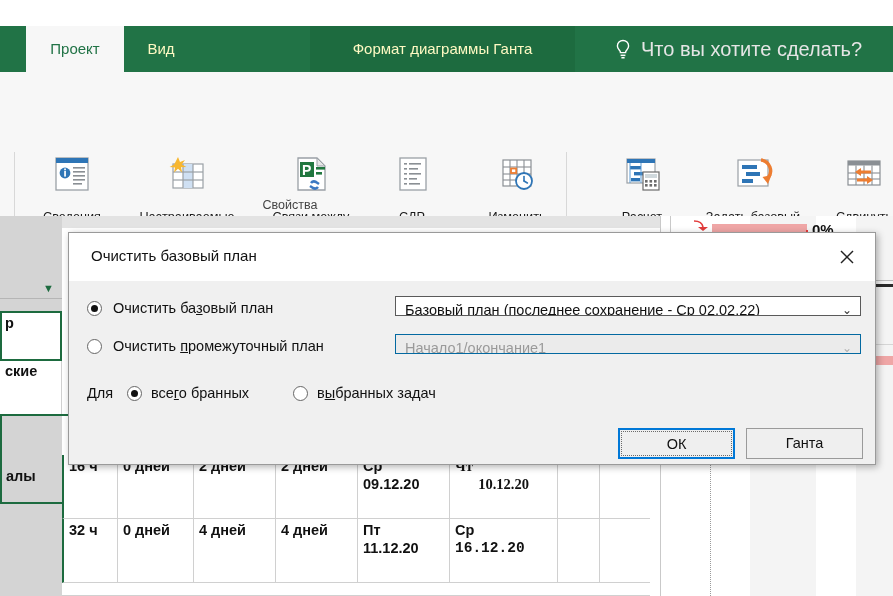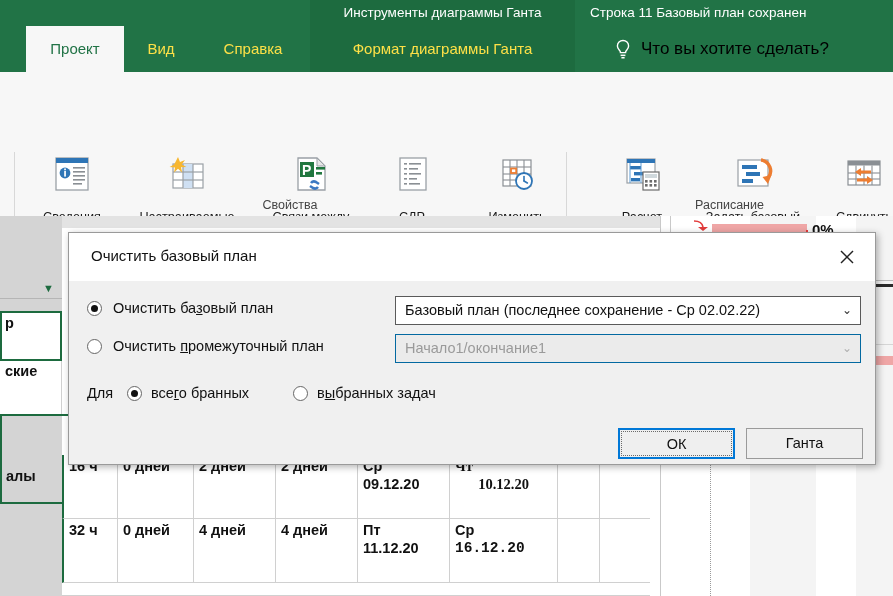--- a/index.html
+++ b/index.html
@@ -20,31 +20,31 @@
   }
   .doc-title{
     position:absolute;left:590px;top:0;width:303px;height:26px;
     color:#ffffff;font-size:13.5px;line-height:26px;white-space:nowrap;overflow:hidden;
   }
 
   
   .tabstrip{position:absolute;left:0;top:26px;width:893px;height:46px;background:#217346;}
   .ctx-tab-band{position:absolute;left:310px;top:0;width:265px;height:46px;background:#1d6b3f;}
   .tab{
-    position:absolute;top:0;height:46px;line-height:46px;color:#fde047;
+    position:absolute;top:0;height:46px;line-height:46px;color:#fef9c3;
     font-size:15px;text-align:center;white-space:nowrap;cursor:default;
   }
   .tab.active{background:#f7f7f7;color:#217346;}
   .tab-proekt{left:26px;width:98px;}
   .tab-vid{left:128px;width:66px;}
   .tab-spravka{left:198px;width:110px;}
   .tab-format{left:310px;width:265px;}
   .tellme{
     position:absolute;left:600px;top:0;height:46px;line-height:46px;
-    color:#000000;font-size:17px;white-space:nowrap;cursor:default;
+    color:#e5e5e5;font-size:20px;white-space:nowrap;cursor:default;
   }
   .bulb{position:absolute;left:613px;top:13px;width:20px;height:21px;}
 
   
   .ribbon{position:absolute;left:0;top:72px;width:893px;height:144px;background:#f7f7f7;}
   .ribbon-sep{position:absolute;top:80px;width:1px;height:112px;background:#d8d8d8;}
   .grp-label{
     position:absolute;bottom:4px;text-align:center;font-size:12.5px;color:#444444;
     white-space:nowrap;
   }
@@ -87,51 +87,46 @@
   .dlg-close{position:absolute;right:8px;top:8px;width:40px;height:32px;cursor:default;}
   .dlg-close svg{display:block;margin:8px auto;}
   .dlg-body{position:absolute;left:0;top:48px;width:806px;height:183px;background:#f0f0f0;}
 
   .radio{position:absolute;width:15px;height:15px;border:1px solid #666;border-radius:50%;
     background:#ffffff;box-sizing:border-box;}
   .radio .dot{position:absolute;left:3px;top:3px;width:7px;height:7px;border-radius:50%;background:#111;}
   .rlabel{position:absolute;font-size:14.5px;color:#111111;white-space:nowrap;cursor:default;}
   .u{text-decoration:underline;}
 
-  .combo{position:absolute;box-sizing:border-box;height:29px;background:#ffffff;
+  .combo{position:absolute;box-sizing:border-box;height:20px;background:#ffffff;
     border:1px solid #5a5a5a;font-size:14.5px;color:#111;line-height:27px;padding-left:9px;
     white-space:nowrap;overflow:hidden;}
   .combo.disabled{background:#ebebeb;border:1px solid #0369a1;color:#9a9a9a;}
   .combo .arrow{position:absolute;right:0;top:0;width:26px;height:27px;text-align:center;
     line-height:27px;font-size:12px;color:#333;}
   .combo.disabled .arrow{color:#b0b0b0;}
 
   .dlgbtn{position:absolute;box-sizing:border-box;width:117px;height:31px;background:#efefef;
     border:1px solid #9a9a9a;font-size:14.5px;color:#111;text-align:center;line-height:29px;
     cursor:default;}
   .dlgbtn.focus{border:2px solid #0078d7;}
   .dlgbtn.focus .inner{position:absolute;left:1px;top:1px;right:1px;bottom:1px;
     border:1px dotted #6b6b6b;line-height:25px;}
 </style>
 </head>
 <body>
 
 <div id="app">
 
-  <div class="titlebar">
-    <div class="ctx-tab-title">Инструменты диаграммы Ганта</div>
-    <div class="doc-title">Строка 11 Базовый план сохранен</div>
-  </div>
 
   <div class="tabstrip">
     <div class="ctx-tab-band"></div>
 
     <div class="tab active tab-proekt">Проект</div>
     <div class="tab tab-vid">Вид</div>
-    <div class="tab tab-spravka">Справка</div>
     <div class="tab tab-format">Формат диаграммы Ганта</div>
 
     <span class="bulb">
       <svg width="20" height="21" viewBox="0 0 20 21">
         <path d="M10 1.5c-3.2 0-5.6 2.4-5.6 5.4 0 2.1 1.1 3.3 2 4.3.6.7 1 1.2 1 2v.4h5.2v-.4c0-.8.4-1.3 1-2 .9-1 2-2.2 2-4.3 0-3-2.4-5.4-5.6-5.4z" fill="none" stroke="#ffffff" stroke-width="1.4"></path>
         <rect x="7.6" y="15.6" width="4.8" height="1.5" fill="#ffffff"></rect>
         <rect x="8.4" y="18" width="3.2" height="1.5" fill="#ffffff"></rect>
       </svg>
     </span>
     <div class="tellme" style="left:641px;">Что вы хотите сделать?</div>
@@ -313,21 +308,20 @@
             <path d="M22 14 l-6 4 6 4 v-2.5 h10 v-3 H22 z"></path>
             <path d="M28 22 l6 4 -6 4 v-2.5 H18 v-3 h10 z"></path>
           </g>
         </svg>
       </span>
       <span class="cap">Сдвинуть</span>
       <span class="cap">проект</span>
     </div>
 
     <div class="grp-label" style="left:14px;width:552px;">Свойства</div>
-    <div class="grp-label" style="left:566px;width:327px;">Расписание</div>
   </div>
 
   <div class="sheet">
     <div class="sheet-topstrip"></div>
 
     <div class="rowhdr-col"></div>
     <div class="hdr-cell" style="top:12px;height:70px;">
       <span style="position:absolute;right:8px;bottom:4px;color:#1d6b3f;font-size:11px;">▼</span>
     </div>
 

